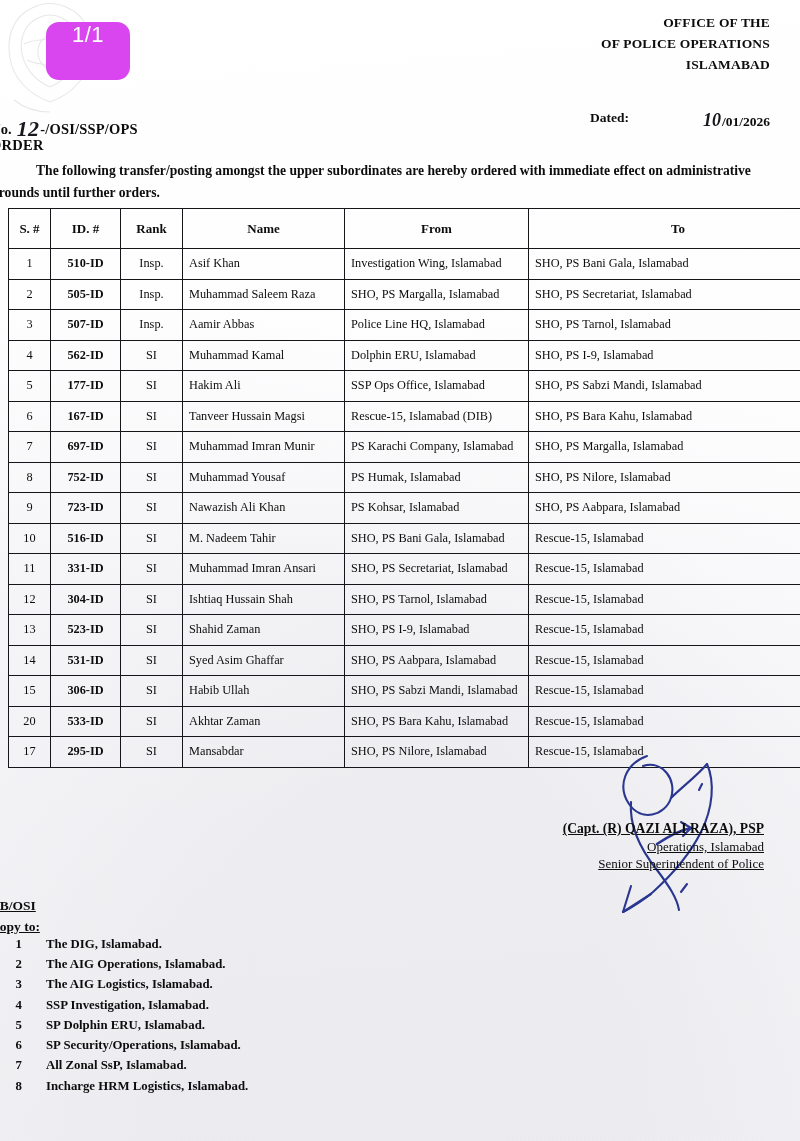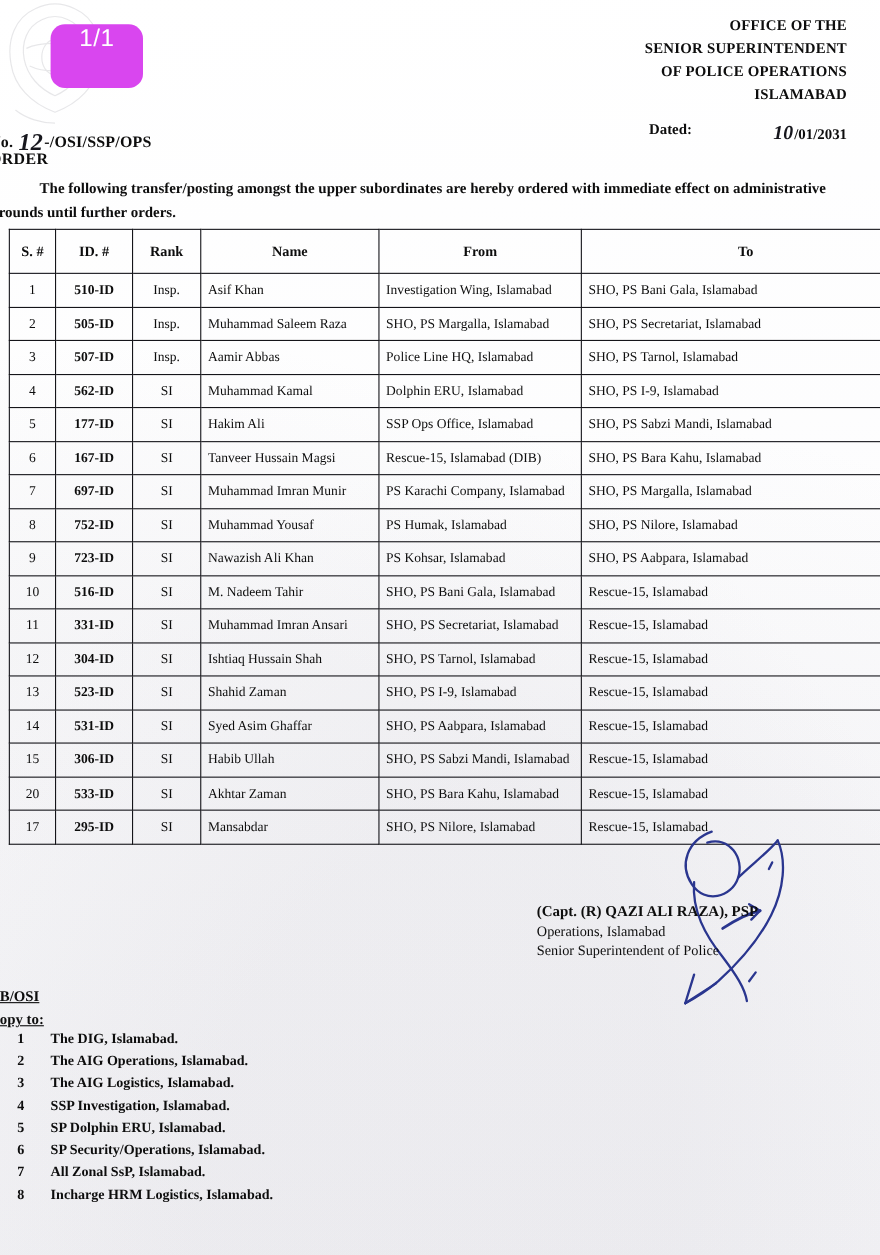--- a/index.html
+++ b/index.html
@@ -97,23 +97,23 @@
   table.order-table tbody td{ height:30.5px; }
   .c-sn{ width:42px; text-align:center; }
   .c-id{ width:70px; text-align:center; font-weight:bold; }
   .c-rank{ width:62px; text-align:center;margin-left:29px; }
   .c-name{ width:162px; text-align:left; }
   .c-from{ width:184px; text-align:left; }
   .c-to{ text-align:left; }
 
   
   .sig-block{
-    position:absolute; right:12px; top:820px;
-    text-align:left; width:300px;
-    font-size:13.2px; line-height:1.33;
+    position:absolute; right:36px; top:820px;
+    text-align:right; width:300px;
+    font-size:13.2px; line-height:1.33;text-decoration:underline;
   }
   .sig-name{ font-weight:bold; font-size:13.6px; }
   .sig-line{ font-size:13px; }
 
   .sig-ink{
     position:absolute; left:595px; top:752px;
     width:170px; height:165px; pointer-events:none;
   }
 
   
@@ -151,34 +151,33 @@
     <path d="M20 104 C30 112, 44 116, 56 116"></path>
   </g>
 </svg>
 
 <div class="page-badge">
   <span>1/1</span>
 </div>
 
 <div class="office-header">
   <div>OFFICE OF THE</div>
-  <div>SENIOR SUPERINTENDENT</div>
   <div>OF POLICE OPERATIONS</div>
   <div>ISLAMABAD</div>
 </div>
 
 <div class="refno">
   <span>No.</span>
   <span class="hand">12</span><span>-/OSI/SSP/OPS</span>
 </div>
 <div class="order-word">ORDER</div>
 
 <div class="dated-row">
   <span>Dated:</span>
-  <span class="dated-val"><span class="hand-date">10</span><span>/01/2031</span></span>
+  <span class="dated-val"><span class="hand-date">10</span><span>/01/2026</span></span>
 </div>
 
 <div class="intro">The following transfer/posting amongst the upper subordinates are hereby ordered with immediate effect on administrative grounds until further orders.</div>
 
 <table class="order-table">
   <thead>
     <tr>
       <th class="c-sn">S. #</th>
       <th class="c-id">ID. #</th>
       <th class="c-rank">Rank</th>

